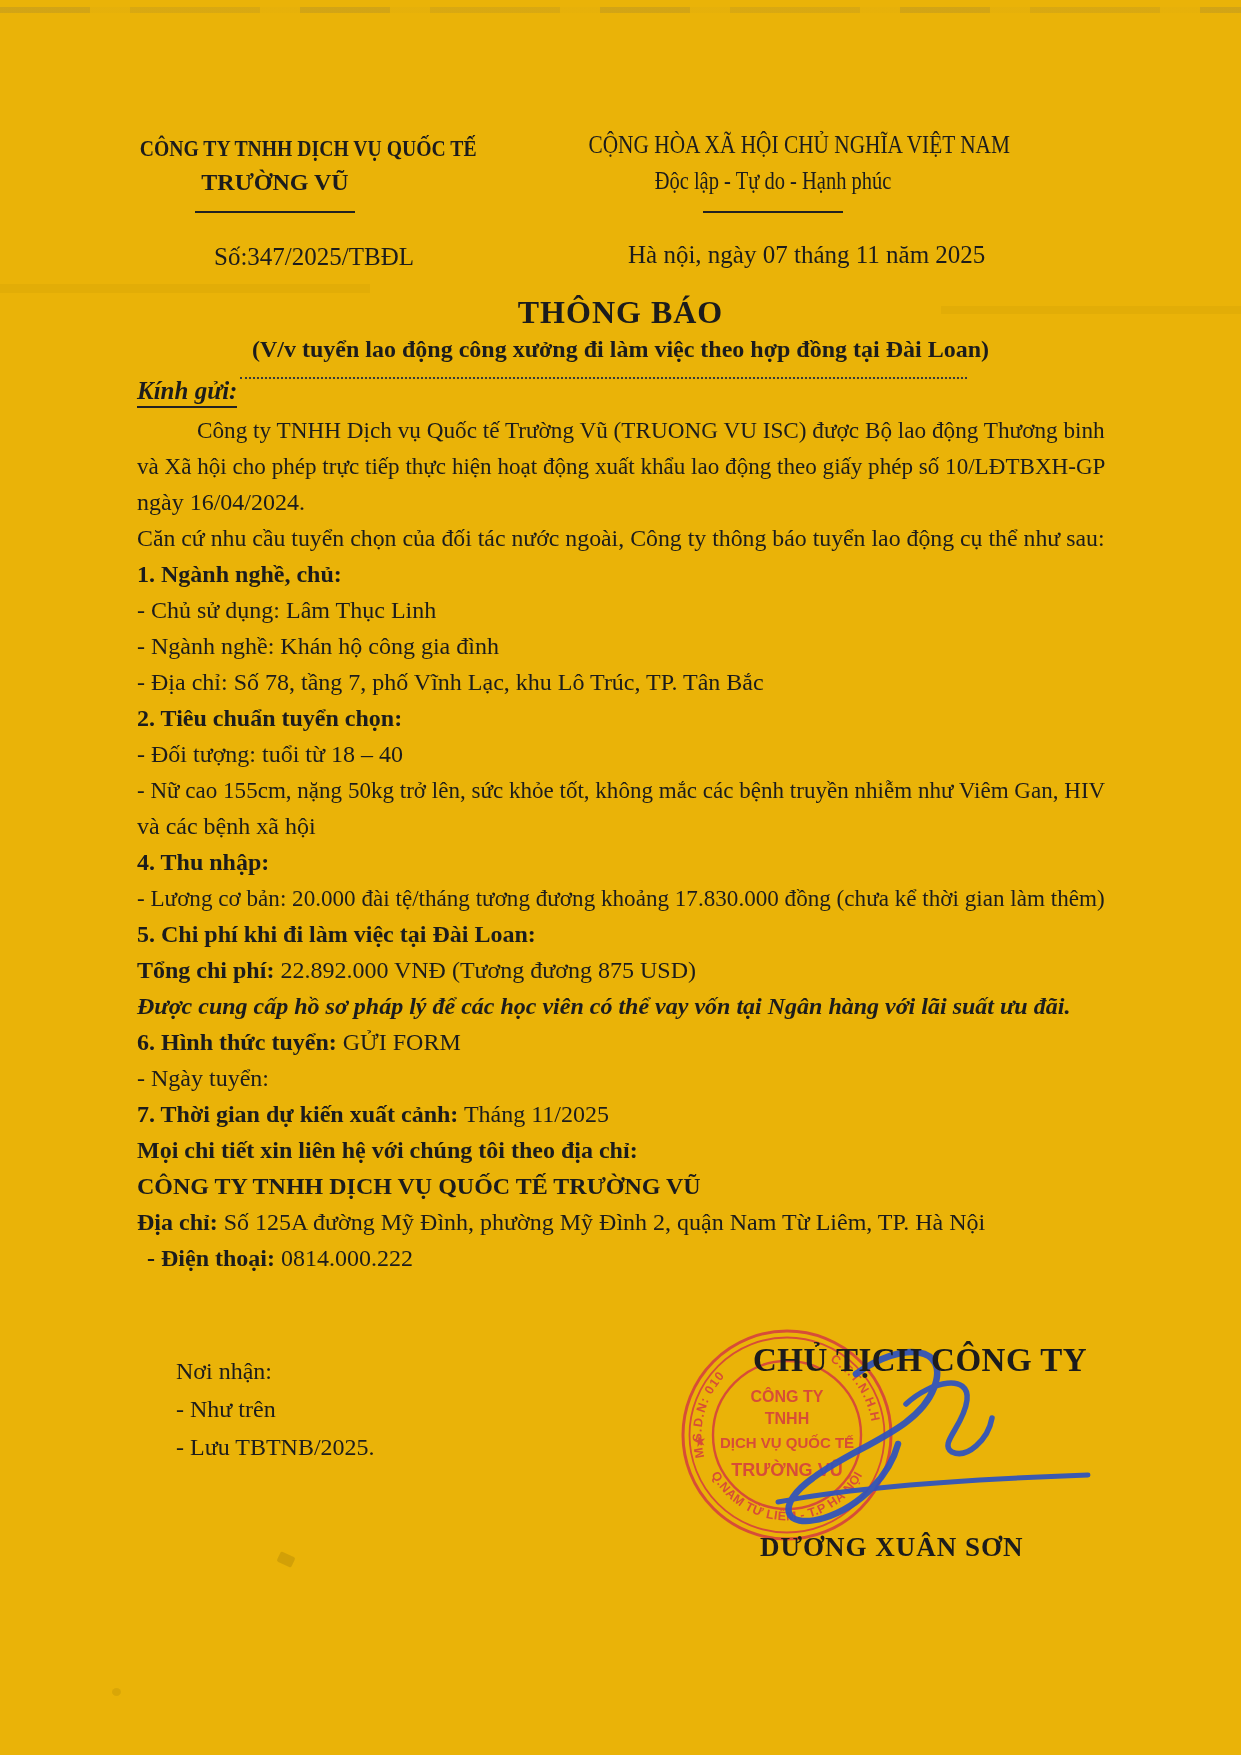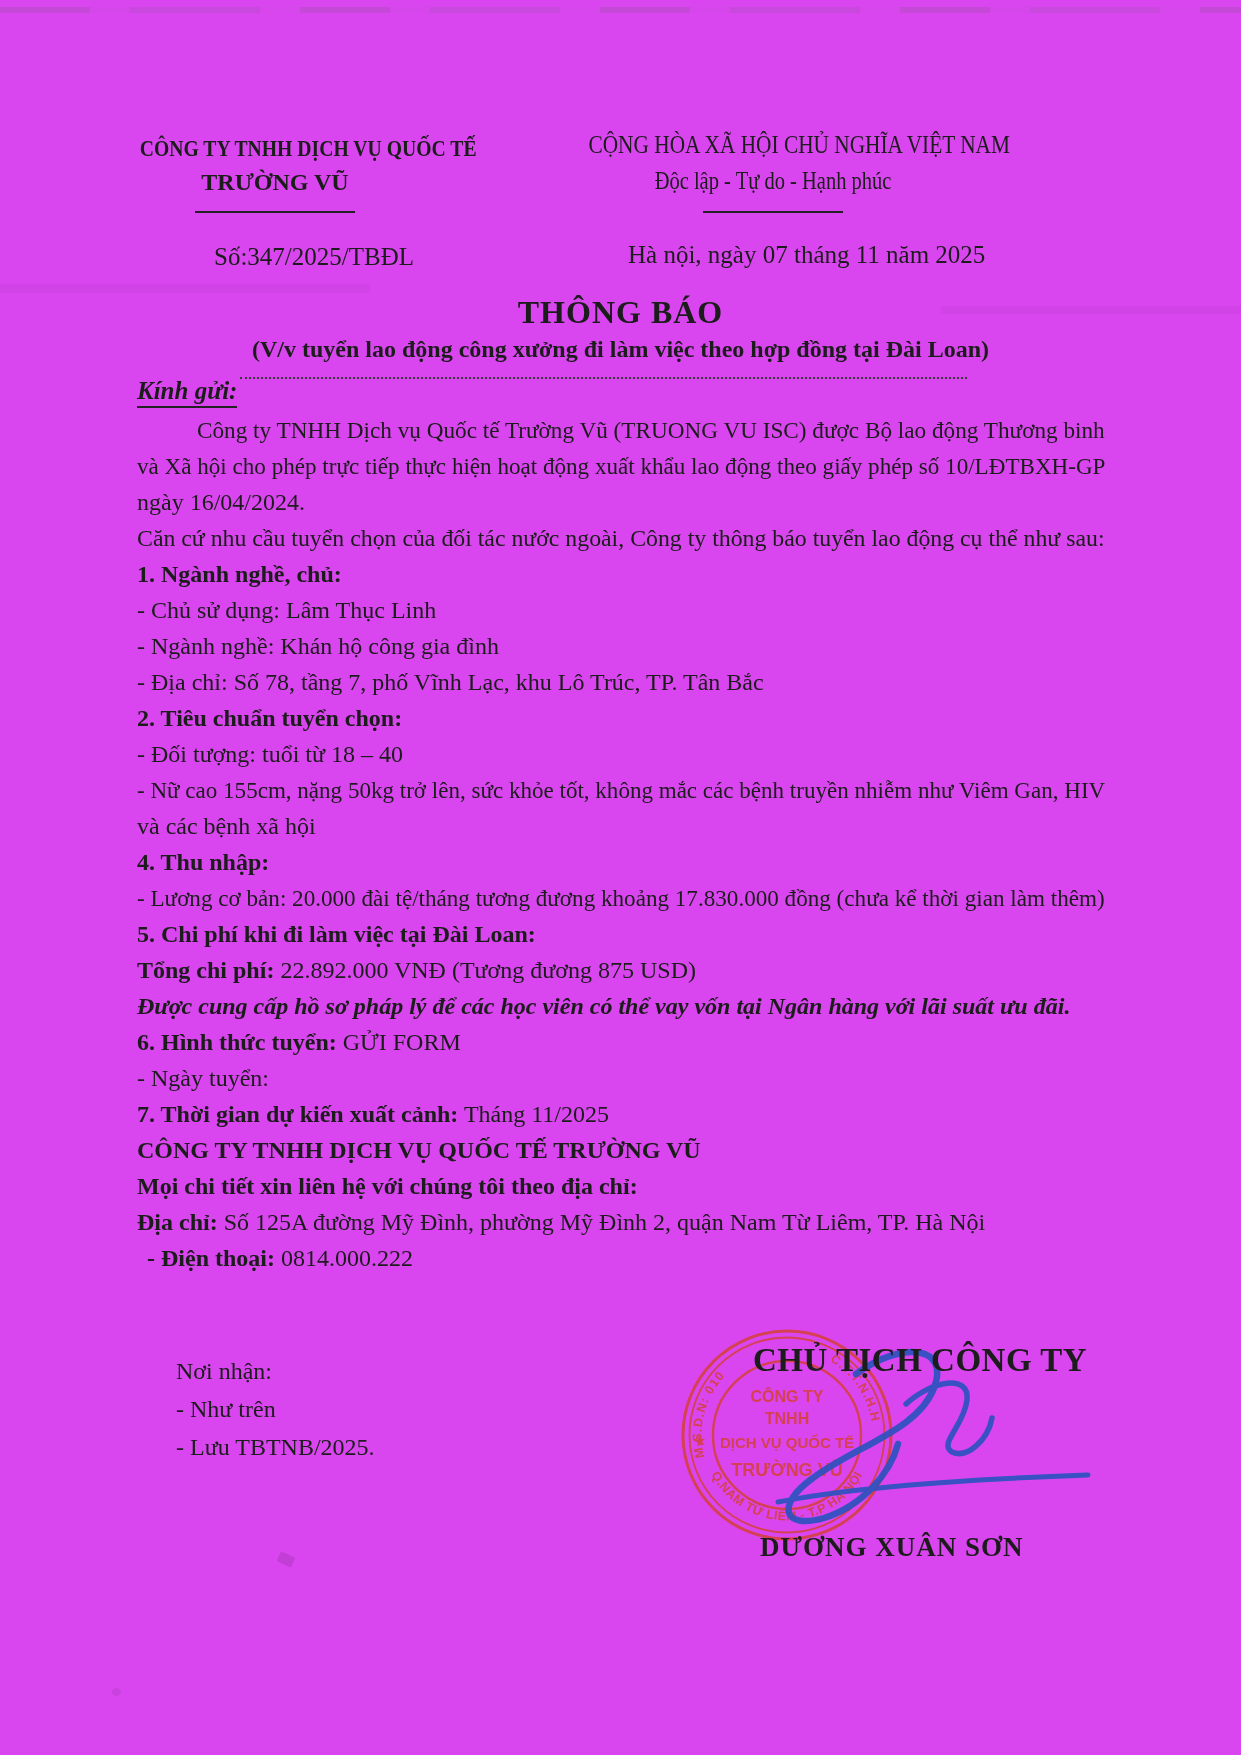--- a/index.html
+++ b/index.html
@@ -1,19 +1,19 @@
 <!DOCTYPE html>
 <html><head>
 <meta charset="utf-8">
 <style>
   html,body{margin:0;padding:0;background:#ffffff;}
   .page{
     position:relative;
     width:1241px;height:1755px;
-    background:#d946ef;
+    background:#eab308;
     font-family:"Liberation Serif","DejaVu Serif",serif;
     color:#1c1c1c;
     overflow:hidden;
   }
   
   .scan-top{
     position:absolute;left:0;top:7px;width:100%;height:6px;
     background:repeating-linear-gradient(90deg,
       rgba(90,90,90,.30) 0 90px, rgba(90,90,90,.05) 90px 130px,
       rgba(90,90,90,.22) 130px 260px, rgba(90,90,90,.04) 260px 300px);
@@ -106,22 +106,22 @@
       <div class="bl j" style="white-space: nowrap; transform: scaleX(0.960317); transform-origin: left center;"><span>- Nữ cao 155cm, nặng 50kg trở lên, sức khỏe tốt, không mắc các bệnh truyền nhiễm như Viêm Gan, HIV</span></div>
       <div class="bl" style=""><span>và các bệnh xã hội</span></div>
       <div class="bl" style=""><span class="b">4. Thu nhập:</span></div>
       <div class="bl j" style="white-space: nowrap; transform: scaleX(0.963184); transform-origin: left center;"><span>- Lương cơ bản: 20.000 đài tệ/tháng tương đương khoảng 17.830.000 đồng (chưa kể thời gian làm thêm)</span></div>
       <div class="bl" style=""><span class="b">5. Chi phí khi đi làm việc tại Đài Loan:</span></div>
       <div class="bl" style=""><span class="b">Tổng chi phí:</span><span> 22.892.000 VNĐ (Tương đương 875 USD)</span></div>
       <div class="bl" style=""><span class="b i">Được cung cấp hồ sơ pháp lý để các học viên có thể vay vốn tại Ngân hàng với lãi suất ưu đãi.</span></div>
       <div class="bl" style=""><span class="b">6. Hình thức tuyển:</span><span> GỬI FORM</span></div>
       <div class="bl" style=""><span>- Ngày tuyển:</span></div>
       <div class="bl" style=""><span class="b">7. Thời gian dự kiến xuất cảnh:</span><span> Tháng 11/2025</span></div>
+      <div class="bl" style=""><span class="b">Mọi chi tiết xin liên hệ với chúng tôi theo địa chỉ:</span></div>
       <div class="bl" style=""><span class="b">CÔNG TY TNHH DỊCH VỤ QUỐC TẾ TRƯỜNG VŨ</span></div>
-      <div class="bl" style=""><span class="b">Mọi chi tiết xin liên hệ với chúng tôi theo địa chỉ:</span></div>
       <div class="bl" style=""><span class="b">Địa chỉ:</span><span> Số 125A đường Mỹ Đình, phường Mỹ Đình 2, quận Nam Từ Liêm, TP. Hà Nội</span></div>
       <div class="bl sp" style=""><span class="b">- Điện thoại:</span><span> 0814.000.222</span></div>
     </div>
 
   <div class="recipients">
     <div>Nơi nhận:</div>
     <div>- Như trên</div>
     <div>- Lưu TBTNB/2025.</div>
   </div>
 

